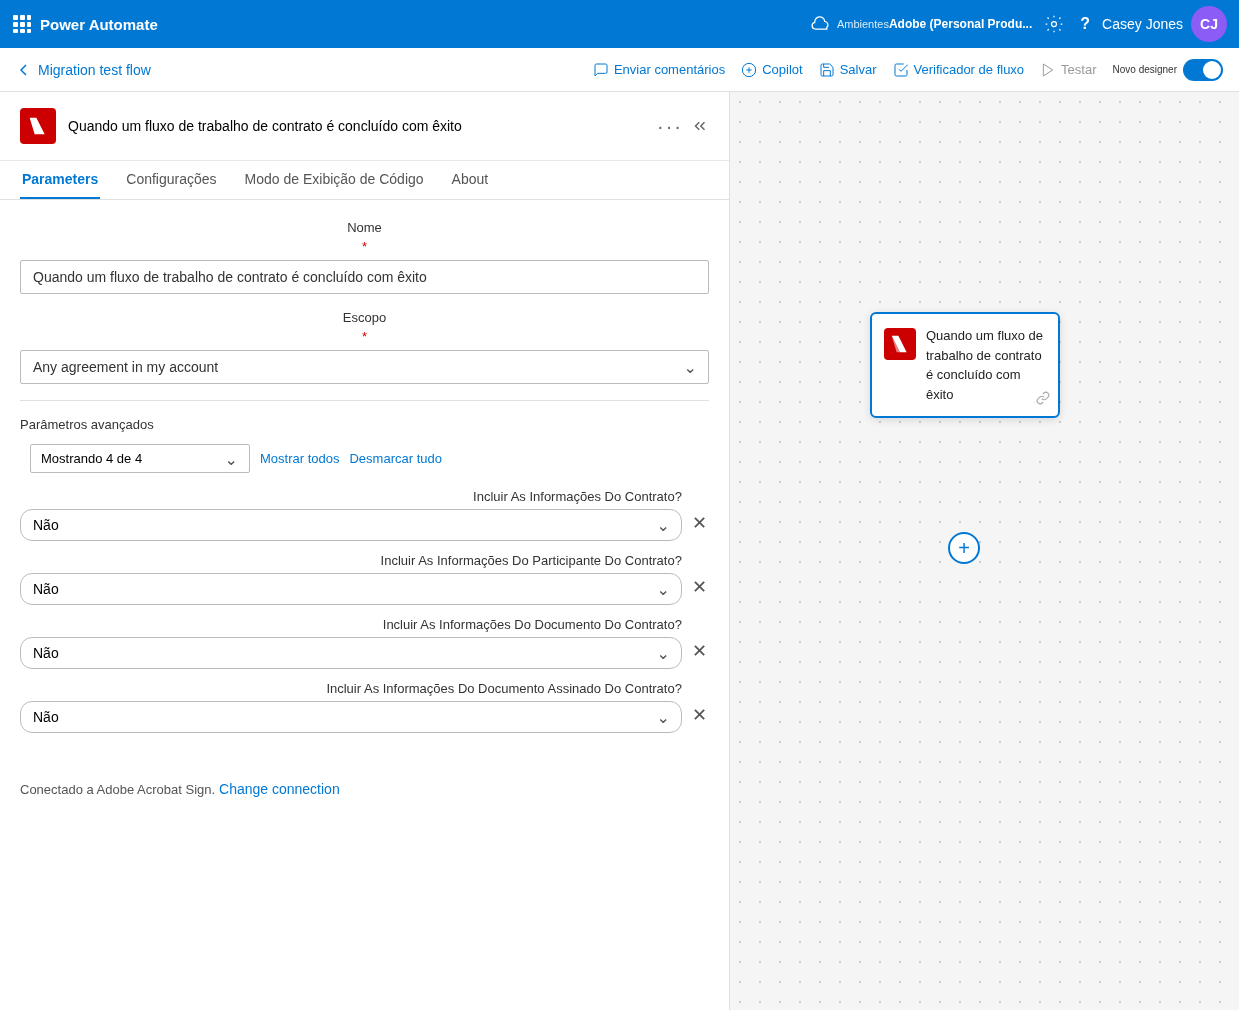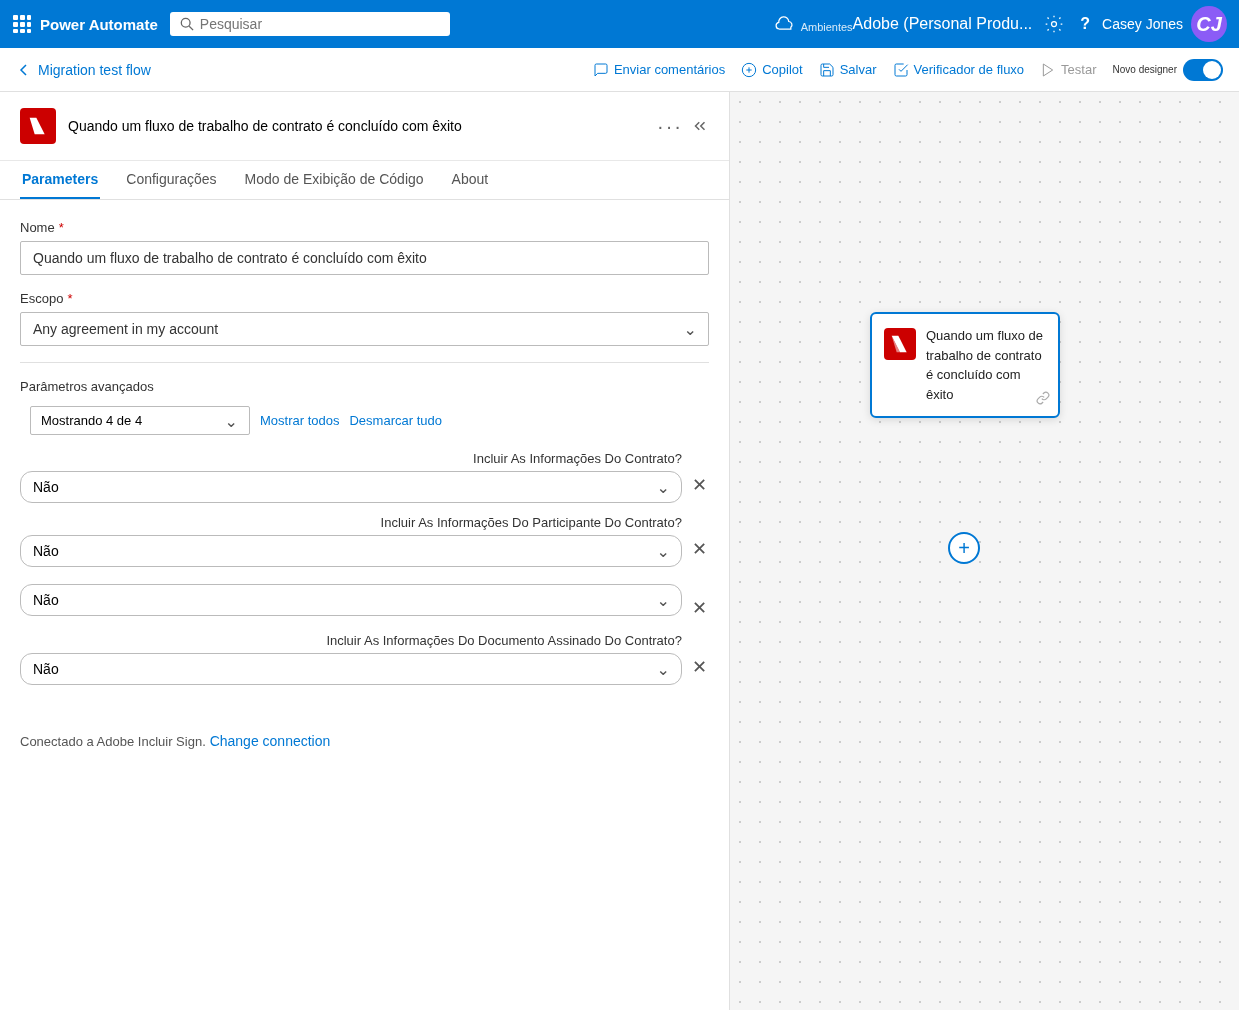--- a/index.html
+++ b/index.html
@@ -12,24 +12,24 @@
     }
     .topbar-logo { display: flex; align-items: center; gap: 8px; font-weight: 600; font-size: 15px; }
     .topbar-search {
       display: flex; align-items: center; background: #fff; border-radius: 3px;
       padding: 4px 10px; gap: 6px; flex: 0 0 280px;
     }
     .topbar-search input { border: none; outline: none; font-size: 14px; color: #333; width: 220px; }
     .topbar-env { margin-left: auto; display: flex; align-items: center; gap: 6px; font-size: 12px; }
     .topbar-env-label { display: flex; flex-direction: row; align-items: flex-end; line-height: 1.4; }
     .topbar-env-label span:first-child { font-size: 11px; opacity: 0.85; }
-    .topbar-env-label span:last-child { font-size: 16px; font-weight: 400; }
+    .topbar-env-label span:last-child { font-size: 12px; font-weight: 700; }
     .topbar-icons { display: flex; align-items: center; gap: 16px; }
     .topbar-user { display: flex; align-items: center; gap: 8px; }
-    .avatar { width: 36px; height: 36px; border-radius: 50%; background: #8b5cf6; display: flex; align-items: center; justify-content: center; color: #fff; font-weight: 700; font-size: 20px; font-style: italic; }
+    .avatar { width: 36px; height: 36px; border-radius: 50%; background: #8b5cf6; display: flex; align-items: center; justify-content: center; color: #fff; font-weight: 700; font-size: 14px; }
 
     
     .subnav {
       display: flex; align-items: center; height: 44px;
       background: #fff; border-bottom: 1px solid #e0e0e0;
       padding: 0 16px; gap: 16px;
     }
     .subnav-back { display: flex; align-items: center; gap: 6px; color: #0078d4; cursor: pointer; font-size: 14px; }
     .subnav-actions { margin-left: auto; display: flex; align-items: center; gap: 16px; }
     .subnav-btn { display: flex; align-items: center; gap: 5px; color: #0078d4; cursor: pointer; font-size: 13px; background: none; border: none; }
@@ -51,21 +51,21 @@
     .panel-header-actions { display: flex; align-items: center; gap: 8px; color: #666; }
 
     
     .tabs { display: flex; border-bottom: 1px solid #e0e0e0; padding: 0 20px; gap: 24px; }
     .tab { padding: 10px 2px; font-size: 14px; cursor: pointer; color: #555; border-bottom: 2px solid transparent; }
     .tab.active { color: #0078d4; border-bottom: 2px solid #0078d4; font-weight: 600; }
 
     
     .form { padding: 20px; }
     .field-group { margin-bottom: 16px; }
-    .field-label { font-size: 13px; color: #333; margin-bottom: 6px; display: flex; align-items: center; gap: 4px; }
+    .field-label { font-size: 13px; color: #333; margin-bottom: 6px; display: flex; align-items: center; gap: 4px; flex-direction: column; }
     .required { color: #c00; }
     .field-input { width: 100%; padding: 8px 12px; border: 1px solid #bbb; border-radius: 2px; font-size: 14px; color: #333; }
     .field-select { width: 100%; padding: 8px 12px; border: 1px solid #bbb; border-radius: 2px; font-size: 14px; color: #333; background: #fff; appearance: none; cursor: pointer; }
     .select-wrapper { position: relative; }
     .select-wrapper::after { content: '⌄'; position: absolute; right: 12px; top: 50%; transform: translateY(-50%); color: #555; pointer-events: none; font-size: 16px; }
     .select-wrapper-gray { background: #f9f9f9; }
 
     .divider { height: 1px; background: #e0e0e0; margin: 16px 0; }
 
     
@@ -119,27 +119,20 @@
       <rect x="1" y="8" width="5" height="5" rx="1"></rect>
         <rect x="8" y="8" width="5" height="5" rx="1"></rect>
         <rect x="15" y="8" width="4" height="5" rx="1"></rect>
       <rect x="1" y="15" width="5" height="4" rx="1"></rect>
         <rect x="8" y="15" width="5" height="4" rx="1"></rect>
         <rect x="15" y="15" width="4" height="4" rx="1"></rect>
     </svg>
     <span>Power Automate</span>
   </div>
 
-  <div class="topbar-search">
-    <svg width="14" height="14" viewBox="0 0 16 16" fill="#666">
-      <circle cx="6.5" cy="6.5" r="5" stroke="#666" stroke-width="1.5" fill="none"></circle>
-      <line x1="10.5" y1="10.5" x2="15" y2="15" stroke="#666" stroke-width="1.5"></line>
-    </svg>
-    <input type="text" placeholder="Pesquisar" style="">
-  </div>
 
   <div class="topbar-env">
     <svg width="20" height="20" viewBox="0 0 24 24" fill="white">
       <path d="M19 18H5a4 4 0 0 1-.5-7.9A5.5 5.5 0 0 1 16.5 9a4 4 0 0 1 2.5 7z" fill="none" stroke="white" stroke-width="1.5"></path>
     </svg>
     <div class="topbar-env-label">
       <span>Ambientes</span>
       <span>Adobe (Personal Produ...</span>
     </div>
   </div>
@@ -302,20 +295,21 @@
             <select class="param-select">
               <option>Não</option>
             </select>
           </div>
         </div>
         <button class="remove-btn">✕</button>
       </div>
 
       <div class="param-row">
         <div class="param-row-inner">
+          <div class="param-row-label">Incluir As Informações Do Documento Do Contrato?</div>
           <div class="param-select-wrapper">
             <select class="param-select">
               <option>Não</option>
             </select>
           </div>
         </div>
         <button class="remove-btn">✕</button>
       </div>
 
       <div class="param-row">
@@ -326,21 +320,21 @@
               <option>Não</option>
             </select>
           </div>
         </div>
         <button class="remove-btn">✕</button>
       </div>
 
     </div>
 
     <div class="panel-footer">
-      <span class="footer-text">Conectado a Adobe Incluir Sign.</span>
+      <span class="footer-text">Conectado a Adobe Acrobat Sign.</span>
       <a class="footer-link">Change connection</a>
     </div>
 
   </div>
 
   <div class="right-panel">
 
     <div class="flow-node">
       <div class="node-icon">
         <svg width="20" height="20" viewBox="0 0 24 24" fill="white">

